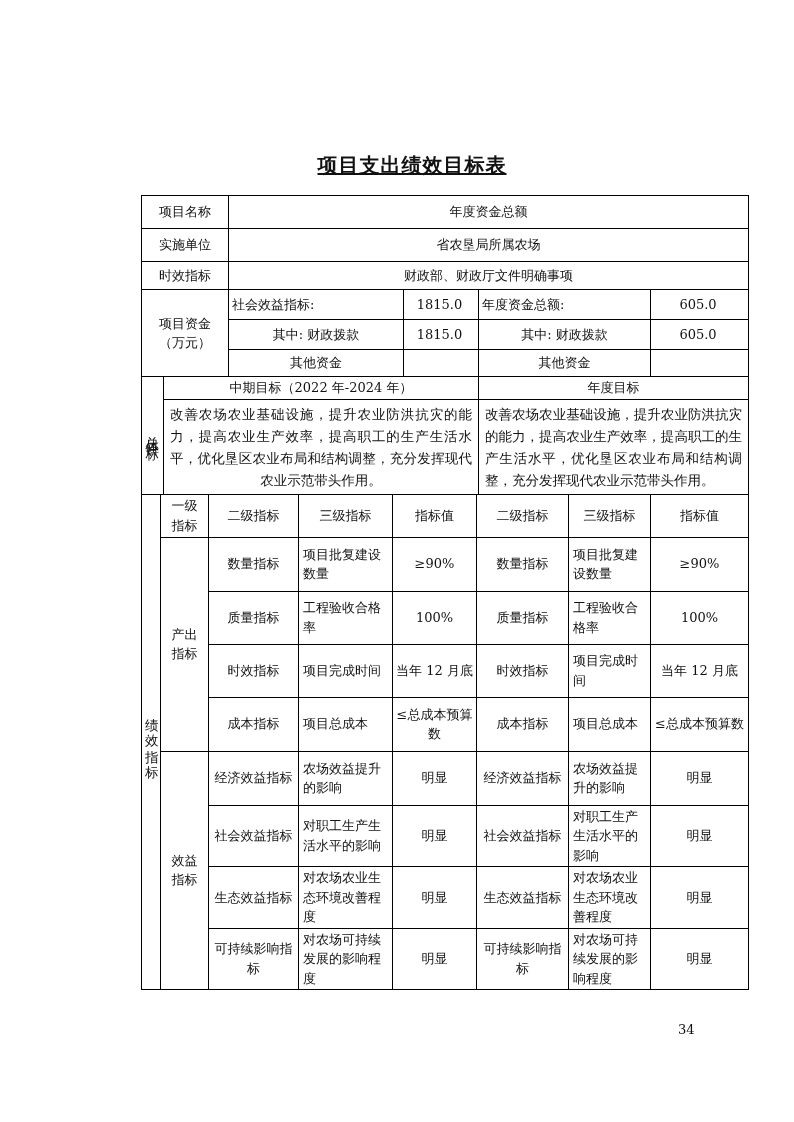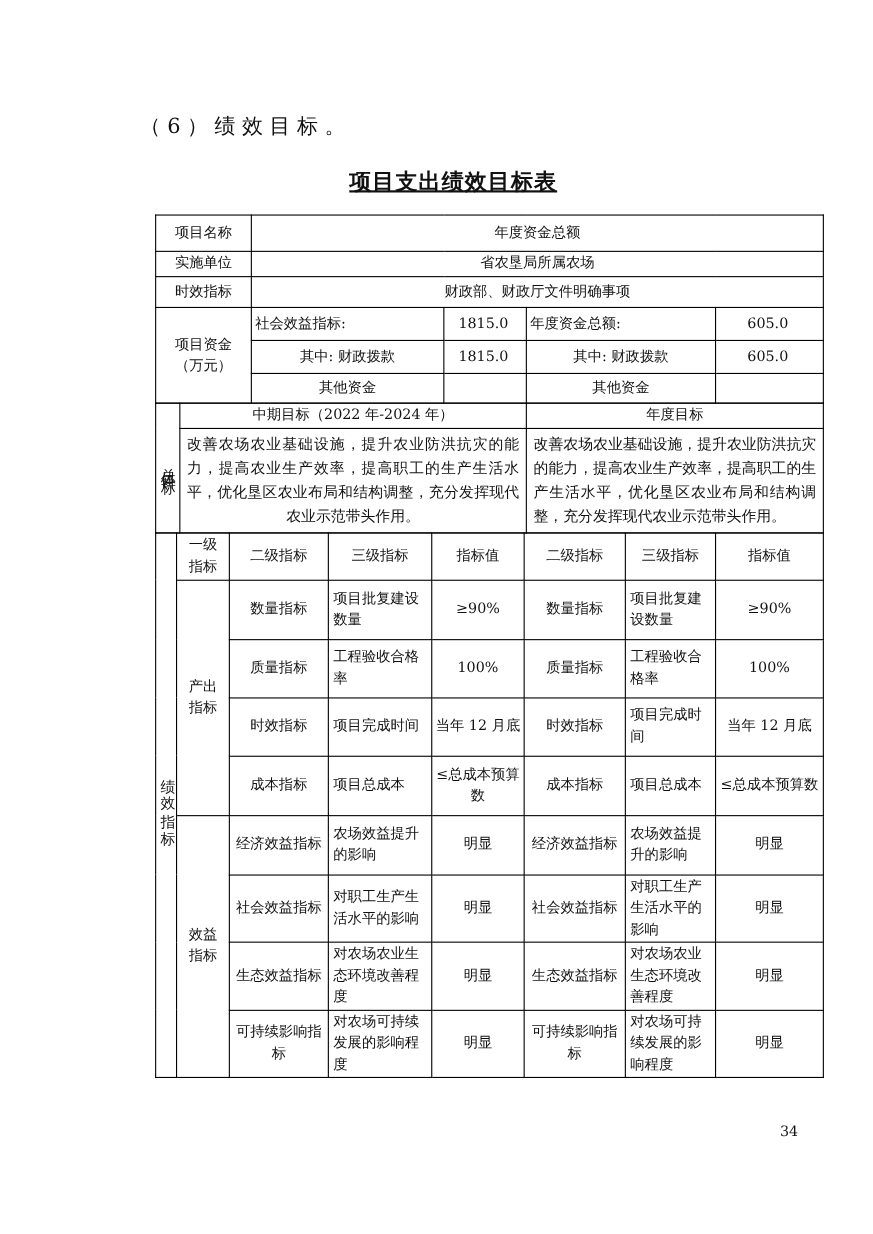--- a/index.html
+++ b/index.html
@@ -41,47 +41,46 @@
     writing-mode:vertical-lr;text-orientation:upright;
     letter-spacing:4px;font-size:13.5px;
   }
   .vlabel.tall{letter-spacing:16px;}
   .goal-text{
     text-align:justify;padding:3px 6px;line-height:22px;font-size:13.5px;
   }
   .goal-text.mid{text-align-last:center;}
   .l3{text-align:left;padding-left:4px;}
   .page-number{
-    position:absolute;left:709px;top:1022px;font-size:13px;
+    position:absolute;left:678px;top:1022px;font-size:13px;
   }
 </style>
 </head>
 <body>
 
 <div class="page">
 
-  <p class="section-heading">（6）绩效目标。</p>
   <h1 class="table-title">项目支出绩效目标表</h1>
 
   <div class="tables">
 
     <table class="t-info">
       <colgroup>
           <col style="width:87px">
           <col style="width:175px">
           <col style="width:75px">
           <col style="width:172px">
           <col style="width:98px">
         </colgroup>
       <tbody>
           <tr style="height:33px">
         <td>项目名称</td>
         <td colspan="4">年度资金总额</td>
       </tr>
-      <tr style="height:23px">
+      <tr style="height:33px">
         <td>实施单位</td>
         <td colspan="4">省农垦局所属农场</td>
       </tr>
       <tr style="height:28px">
         <td>时效指标</td>
         <td colspan="4">财政部、财政厅文件明确事项</td>
       </tr>
       <tr style="height:30px">
         <td rowspan="3" class="prewrap">项目资金
 （万元）</td>

